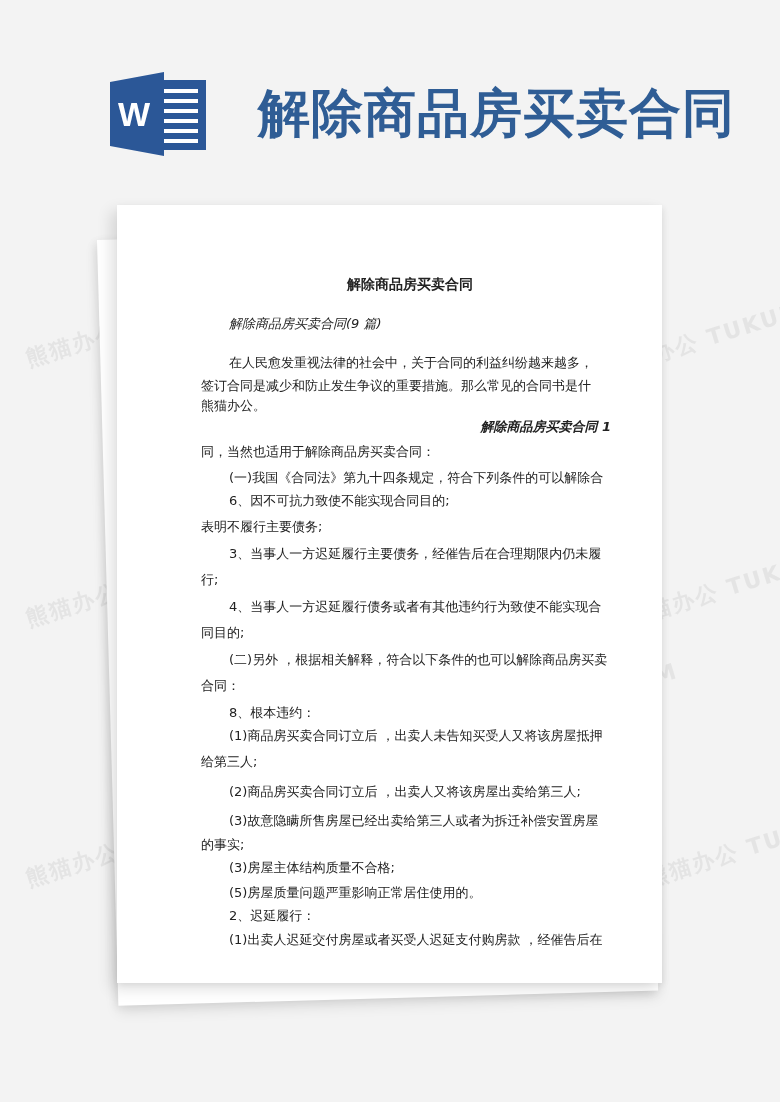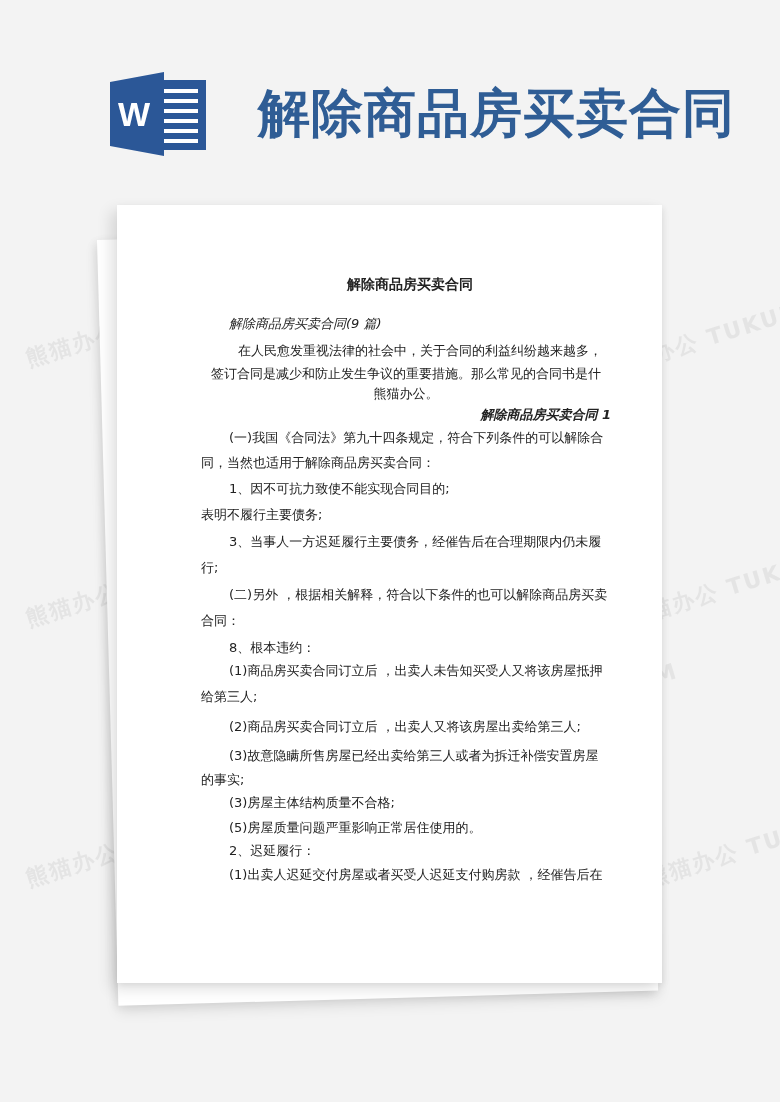--- a/index.html
+++ b/index.html
@@ -43,21 +43,21 @@
   }
   .doc-title {
     text-align: center; font-weight: bold; font-size: 14px;
     line-height: 28px; margin-bottom: 14px; margin-left: 8px;
   }
   .line { line-height: 23px; white-space: nowrap; font-style: italic; }
   .para { line-height: 23px; }
   .para .l { display: block; white-space: nowrap; }
   .indent { padding-left: 28px; }
   .bold { font-weight: bold; text-align: right; }
-  .gap { margin-top: 4px; text-align: center; }
+  .gap { margin-top: 16px; }
   
   .wm {
     position: absolute; color: rgba(200,200,200,0.35);
     font-size: 22px; font-weight: bold; white-space: nowrap;
     transform: rotate(-17deg); pointer-events: none;
     letter-spacing: 2px;
   }
 </style>
 </head>
 <body>
@@ -96,32 +96,36 @@
   <div class="doc-title">解除商品房买卖合同</div>
   <div class="line indent">解除商品房买卖合同(9 篇)</div>
   <div class="para gap">
     <span class="l indent">在人民愈发重视法律的社会中，关于合同的利益纠纷越来越多，</span>
     <span class="l">签订合同是减少和防止发生争议的重要措施。那么常见的合同书是什</span>
     <span class="l" style="line-height:18px">熊猫办公。</span>
   </div>
   <div class="line bold">解除商品房买卖合同 1</div>
 
   <div class="para">
+    <span class="l" style="line-height:28px">同，当然也适用于解除商品房买卖合同：</span>
     <span class="l indent">(一)我国《合同法》第九十四条规定，符合下列条件的可以解除合</span>
-    <span class="l" style="line-height:28px">同，当然也适用于解除商品房买卖合同：</span>
   </div>
   <div class="para">
-    <span class="l indent">1、因不可抗力致使不能实现合同目的;</span>
+    <span class="l indent">6、因不可抗力致使不能实现合同目的;</span>
   </div>
   <div class="para">
     <span class="l" style="line-height:30px">表明不履行主要债务;</span>
   </div>
   <div class="para">
     <span class="l indent">3、当事人一方迟延履行主要债务，经催告后在合理期限内仍未履</span>
     <span class="l" style="line-height:30px">行;</span>
+  </div>
+  <div class="para">
+    <span class="l indent">4、当事人一方迟延履行债务或者有其他违约行为致使不能实现合</span>
+    <span class="l" style="line-height:30px">同目的;</span>
   </div>
   <div class="para">
     <span class="l indent">(二)另外 ，根据相关解释，符合以下条件的也可以解除商品房买卖</span>
     <span class="l" style="line-height:30px">合同：</span>
   </div>
   <div class="para">
     <span class="l indent">8、根本违约：</span>
   </div>
   <div class="para">
     <span class="l indent">(1)商品房买卖合同订立后 ，出卖人未告知买受人又将该房屋抵押</span>

